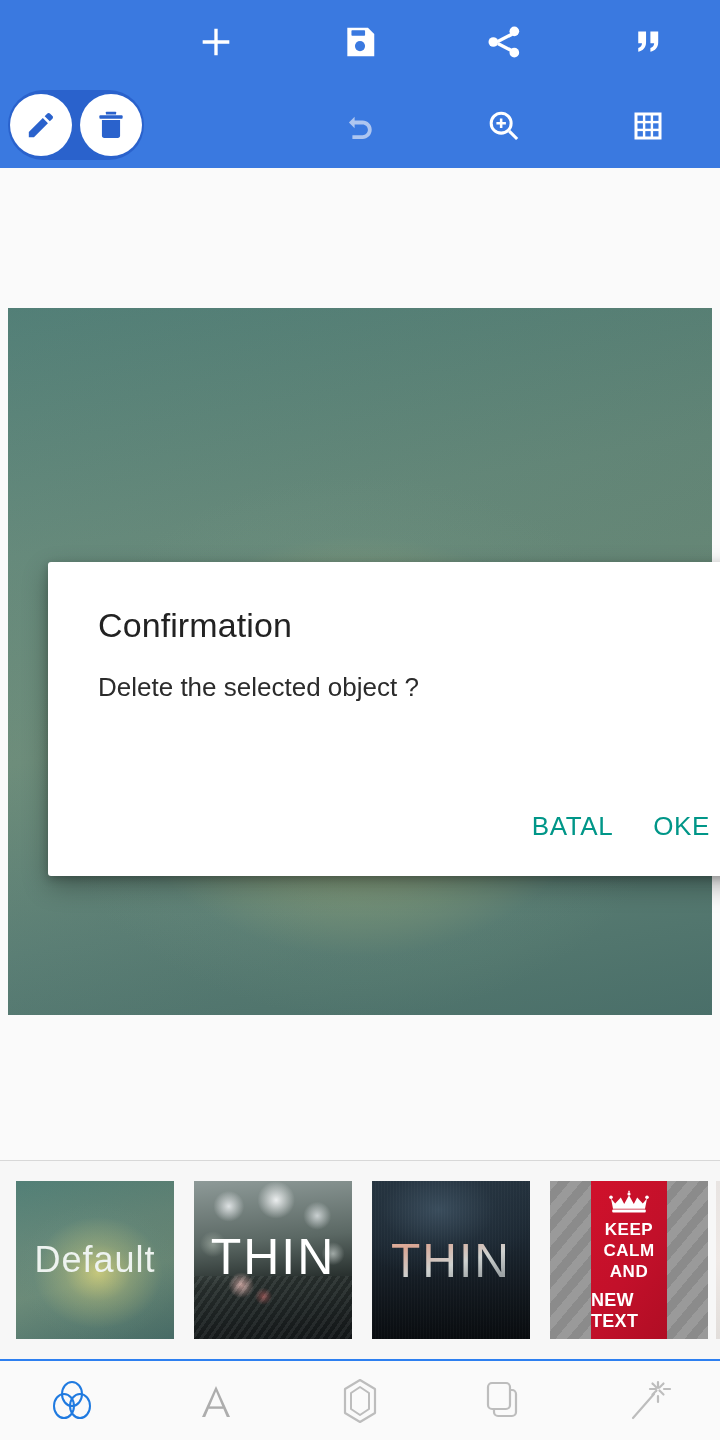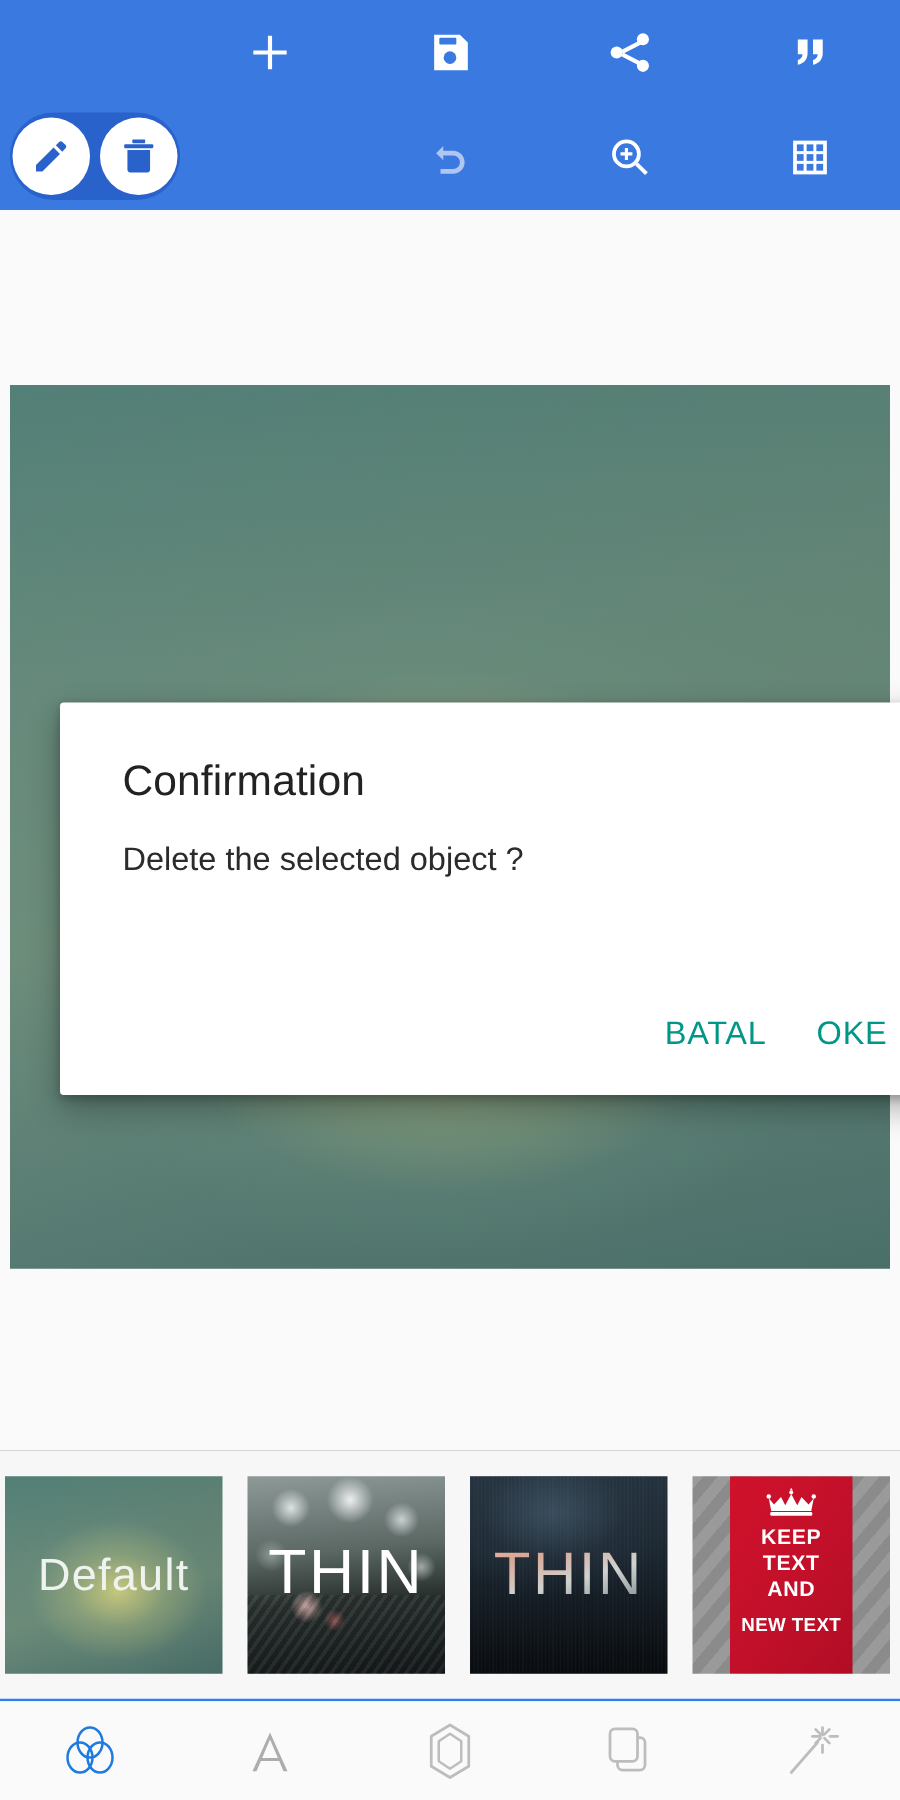--- a/index.html
+++ b/index.html
@@ -178,21 +178,21 @@
   }
   .thumb {
     flex: 0 0 auto;
     width: 158px;
     height: 158px;
     margin-left: 20px;
     position: relative;
     overflow: hidden;
     cursor: pointer;
   }
-  .thumb:first-child { margin-left: 4px; padding-left: 16px; }
+  .thumb:first-child { margin-left: 16px; }
 
   .th-default {
     background:
       radial-gradient(ellipse 60% 52% at 52% 58%, rgba(214,214,130,0.95) 0%, rgba(170,186,130,0.55) 35%, rgba(110,150,132,0.12) 68%, rgba(90,135,125,0) 85%),
       linear-gradient(165deg, #4f7d74 0%, #65897a 35%, #6e8f7c 60%, #4f7771 100%);
   }
   .th-default::after {
     content: "";
     position: absolute;
     inset: 0;
@@ -273,41 +273,41 @@
     font-family: "Liberation Sans", sans-serif;
   }
 
   .th-keepcalm {
     background: repeating-linear-gradient(-50deg, #9a9a9a 0 9px, #8b8b8b 9px 18px);
     display: flex;
     align-items: stretch;
     justify-content: center;
   }
   .kc-panel {
-    width: 98px;
+    width: 76px;
     background: linear-gradient(125deg, #d0112b 0%, #c2102a 55%, #b00d24 100%);
     position: relative;
     display: flex;
     flex-direction: column;
     align-items: center;
     justify-content: flex-start;
     padding-top: 8px;
     box-sizing: border-box;
   }
   .kc-crown { margin-bottom: 4px; }
   .kc-line {
     color: #ffffff;
     font-weight: bold;
     font-size: 17px;
     line-height: 21px;
     letter-spacing: 0.5px;
     font-family: "Liberation Sans", sans-serif;
   }
   .kc-line.small {
-    font-size: 15px;
+    font-size: 18px;
     margin-top: 8px;
     letter-spacing: 0.3px;
   }
 
   .thumb-partial {
     flex: 0 0 auto;
     width: 16px;
     height: 158px;
     margin-left: 8px;
     background: linear-gradient(180deg, #e8e4e2 0%, #efe9e6 50%, #e2dedb 100%);
@@ -491,21 +491,21 @@
           <svg width="46" height="26" viewBox="0 0 46 26">
             <path d="M23 1.2l1.3 2.2h-2.6z" fill="#ffffff"></path>
             <path d="M5 9.5l4.2 5.0 5.6-6.0 3.4 6.6L23 6.2l4.8 8.9 3.4-6.6 5.6 6.0L41 9.5l-2.0 10.2H7.0z" fill="#ffffff"></path>
             <rect x="6.2" y="20.6" width="33.6" height="3.0" rx="1" fill="#ffffff"></rect>
             <circle cx="5" cy="8.2" r="1.8" fill="#ffffff"></circle>
             <circle cx="41" cy="8.2" r="1.8" fill="#ffffff"></circle>
             <circle cx="23" cy="5.0" r="1.6" fill="#ffffff"></circle>
           </svg>
         </span>
         <div class="kc-line">KEEP</div>
-        <div class="kc-line">TEXT</div>
+        <div class="kc-line">CALM</div>
         <div class="kc-line">AND</div>
         <div class="kc-line small">NEW TEXT</div>
       </div>
     </div>
 
     <div class="thumb-partial"></div>
   </div>
 
   <div class="bottom-rule"></div>
   <div class="bottomnav">

